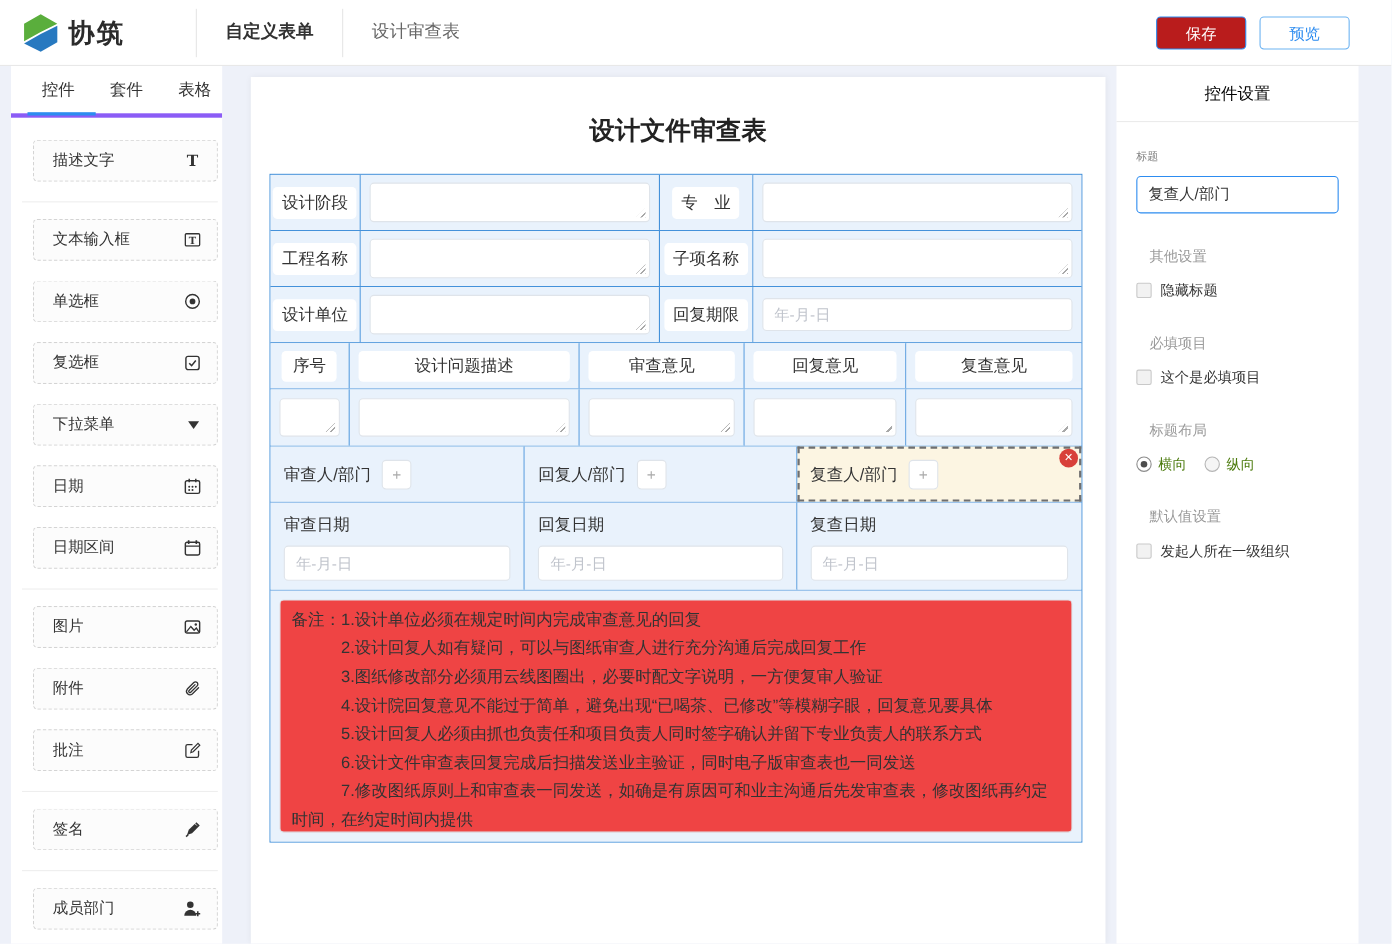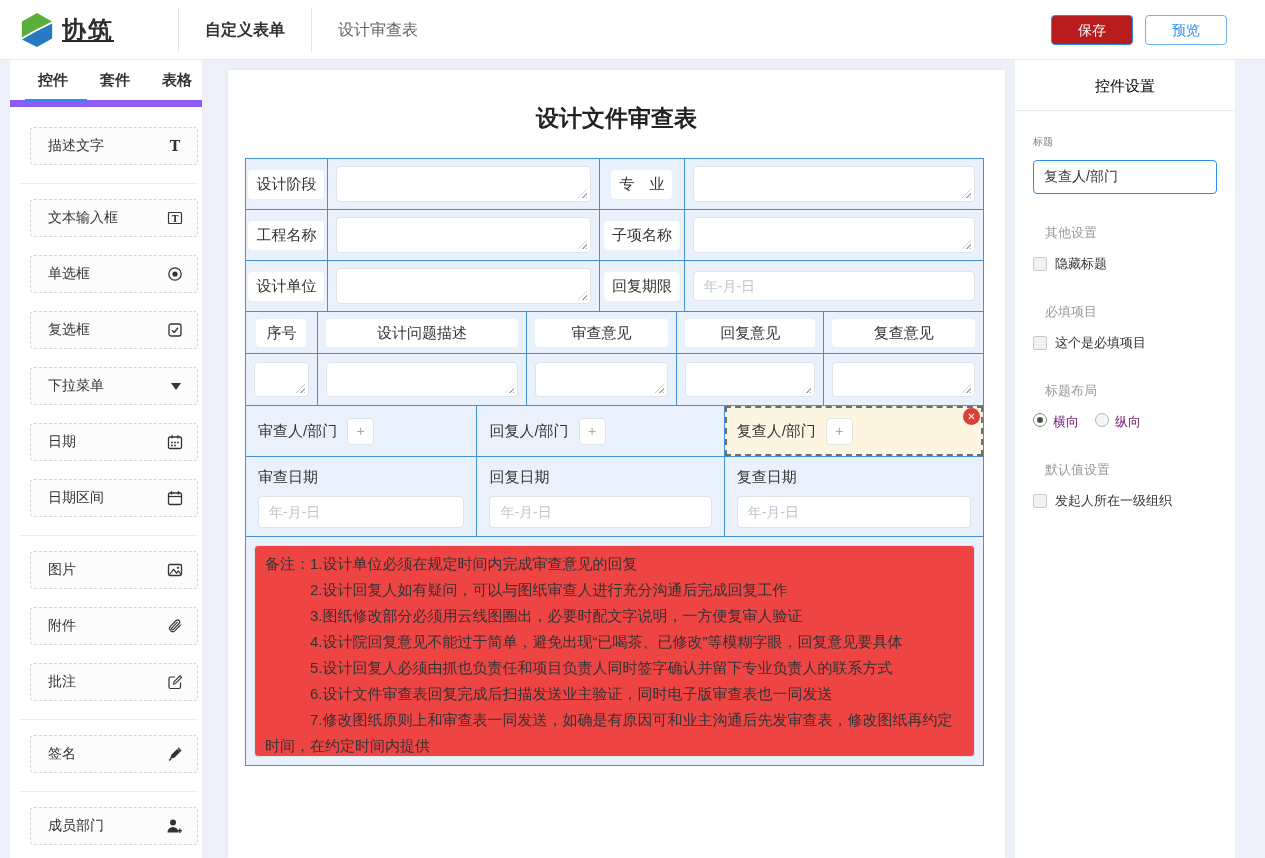--- a/index.html
+++ b/index.html
@@ -11,36 +11,36 @@
     color:#333;
   }
 
   
   .header {
     position:absolute; left:0; top:0; width:1265px; height:60px;
     background:#fff; border-bottom:1px solid #e8e8e8;
     display:flex; align-items:center; z-index:5;
   }
   .logo { display:flex; align-items:center; margin-left:20px; width:158px; }
-  .logo-text { font-size:24px; font-weight:bold; color:#2b2b2b; letter-spacing:2px; margin-left:8px;text-decoration:underline; }
+  .logo-text { font-size:24px; font-weight:bold; color:#2b2b2b; letter-spacing:2px; margin-left:8px; }
   .head-divider { width:1px; height:44px; background:#e6e6e6; }
   .head-tab { font-size:16px; color:#666; padding:0 26px; height:60px; line-height:60px; cursor:pointer; }
   .head-tab.active { font-weight:bold; color:#333; }
   .head-actions { margin-left:auto; margin-right:38px; display:flex; gap:12px; }
   .btn { height:30px; min-width:82px; border-radius:4px; font-size:14px; text-align:center; line-height:28px; cursor:pointer; }
   .btn-primary { background:#b91c1c; border:1px solid #2d8cf0; color:#fff; }
   .btn-ghost { background:#fff; border:1px solid #6db3f2; color:#2d8cf0; }
 
   
   .sidebar {
     position:absolute; left:10px; top:60px; width:192px; height:798px;
     background:#fff; overflow:hidden;
   }
   .sb-tabs { display:flex; gap:32px; padding:0 0 0 28px; height:47px; align-items:center;
-    border-bottom:7px solid #8b5cf6; position:relative;font-weight:bold; }
+    border-bottom:4px solid #8b5cf6; position:relative; }
   .sb-tab { font-size:15px; color:#333; cursor:pointer; }
   .sb-underline { position:absolute; left:15px; bottom:-2px; width:62px; height:3px; background:#2d8cf0; }
   .sb-list { padding:20px 0 0 0; }
   .sb-item {
     height:38px; margin:0 4px 18px 20px; border:1px dashed #d4d4d4; border-radius:4px;
     background:#fcfcfc; display:flex; align-items:center; padding:0 14px 0 17px; cursor:grab;
   }
   .sb-item-label { font-size:14px; color:#333; }
   .sb-item .icn { margin-left:auto; display:flex; align-items:center; }
   .sb-sep { border-top:1px solid #eeeeee; margin:0 4px 15px 10px; }
@@ -126,21 +126,21 @@
   .rp-section { margin-top:30px; }
   .rp-sec-label { font-size:13px; color:#9a9a9a;margin-left:12px; }
   .rp-opt { margin-top:13px; display:flex; align-items:center; gap:8px; font-size:13px; color:#333; }
   .cbox { width:14px; height:14px; border:1px solid #c9c9c9; border-radius:2px; background:#f2f2f2; cursor:pointer; flex:none; }
   .radio { width:14px; height:14px; border:1px solid #b5b5b5; border-radius:50%; background:#f5f5f5;
     cursor:pointer; flex:none; position:relative; }
   .radio.selected { background:#fff; border-color:#8c8c8c; }
   .radio.selected::after { content:""; position:absolute; left:3px; top:3px; width:6px; height:6px;
     border-radius:50%; background:#4d4d4d; }
   .radio-row { display:flex; gap:16px; margin-top:13px; }
-  .radio-opt { display:flex; align-items:flex-start; gap:6px; font-size:13px; color:#701a75; }
+  .radio-opt { display:flex; align-items:center; gap:6px; font-size:13px; color:#4d7c0f; }
 
   svg.licon { display:block; }
 </style>
 </head>
 <body>
 
 <div class="header">
   <div class="logo">
     <span>
       <svg class="licon" width="34" height="38" viewBox="0 0 36 40">

